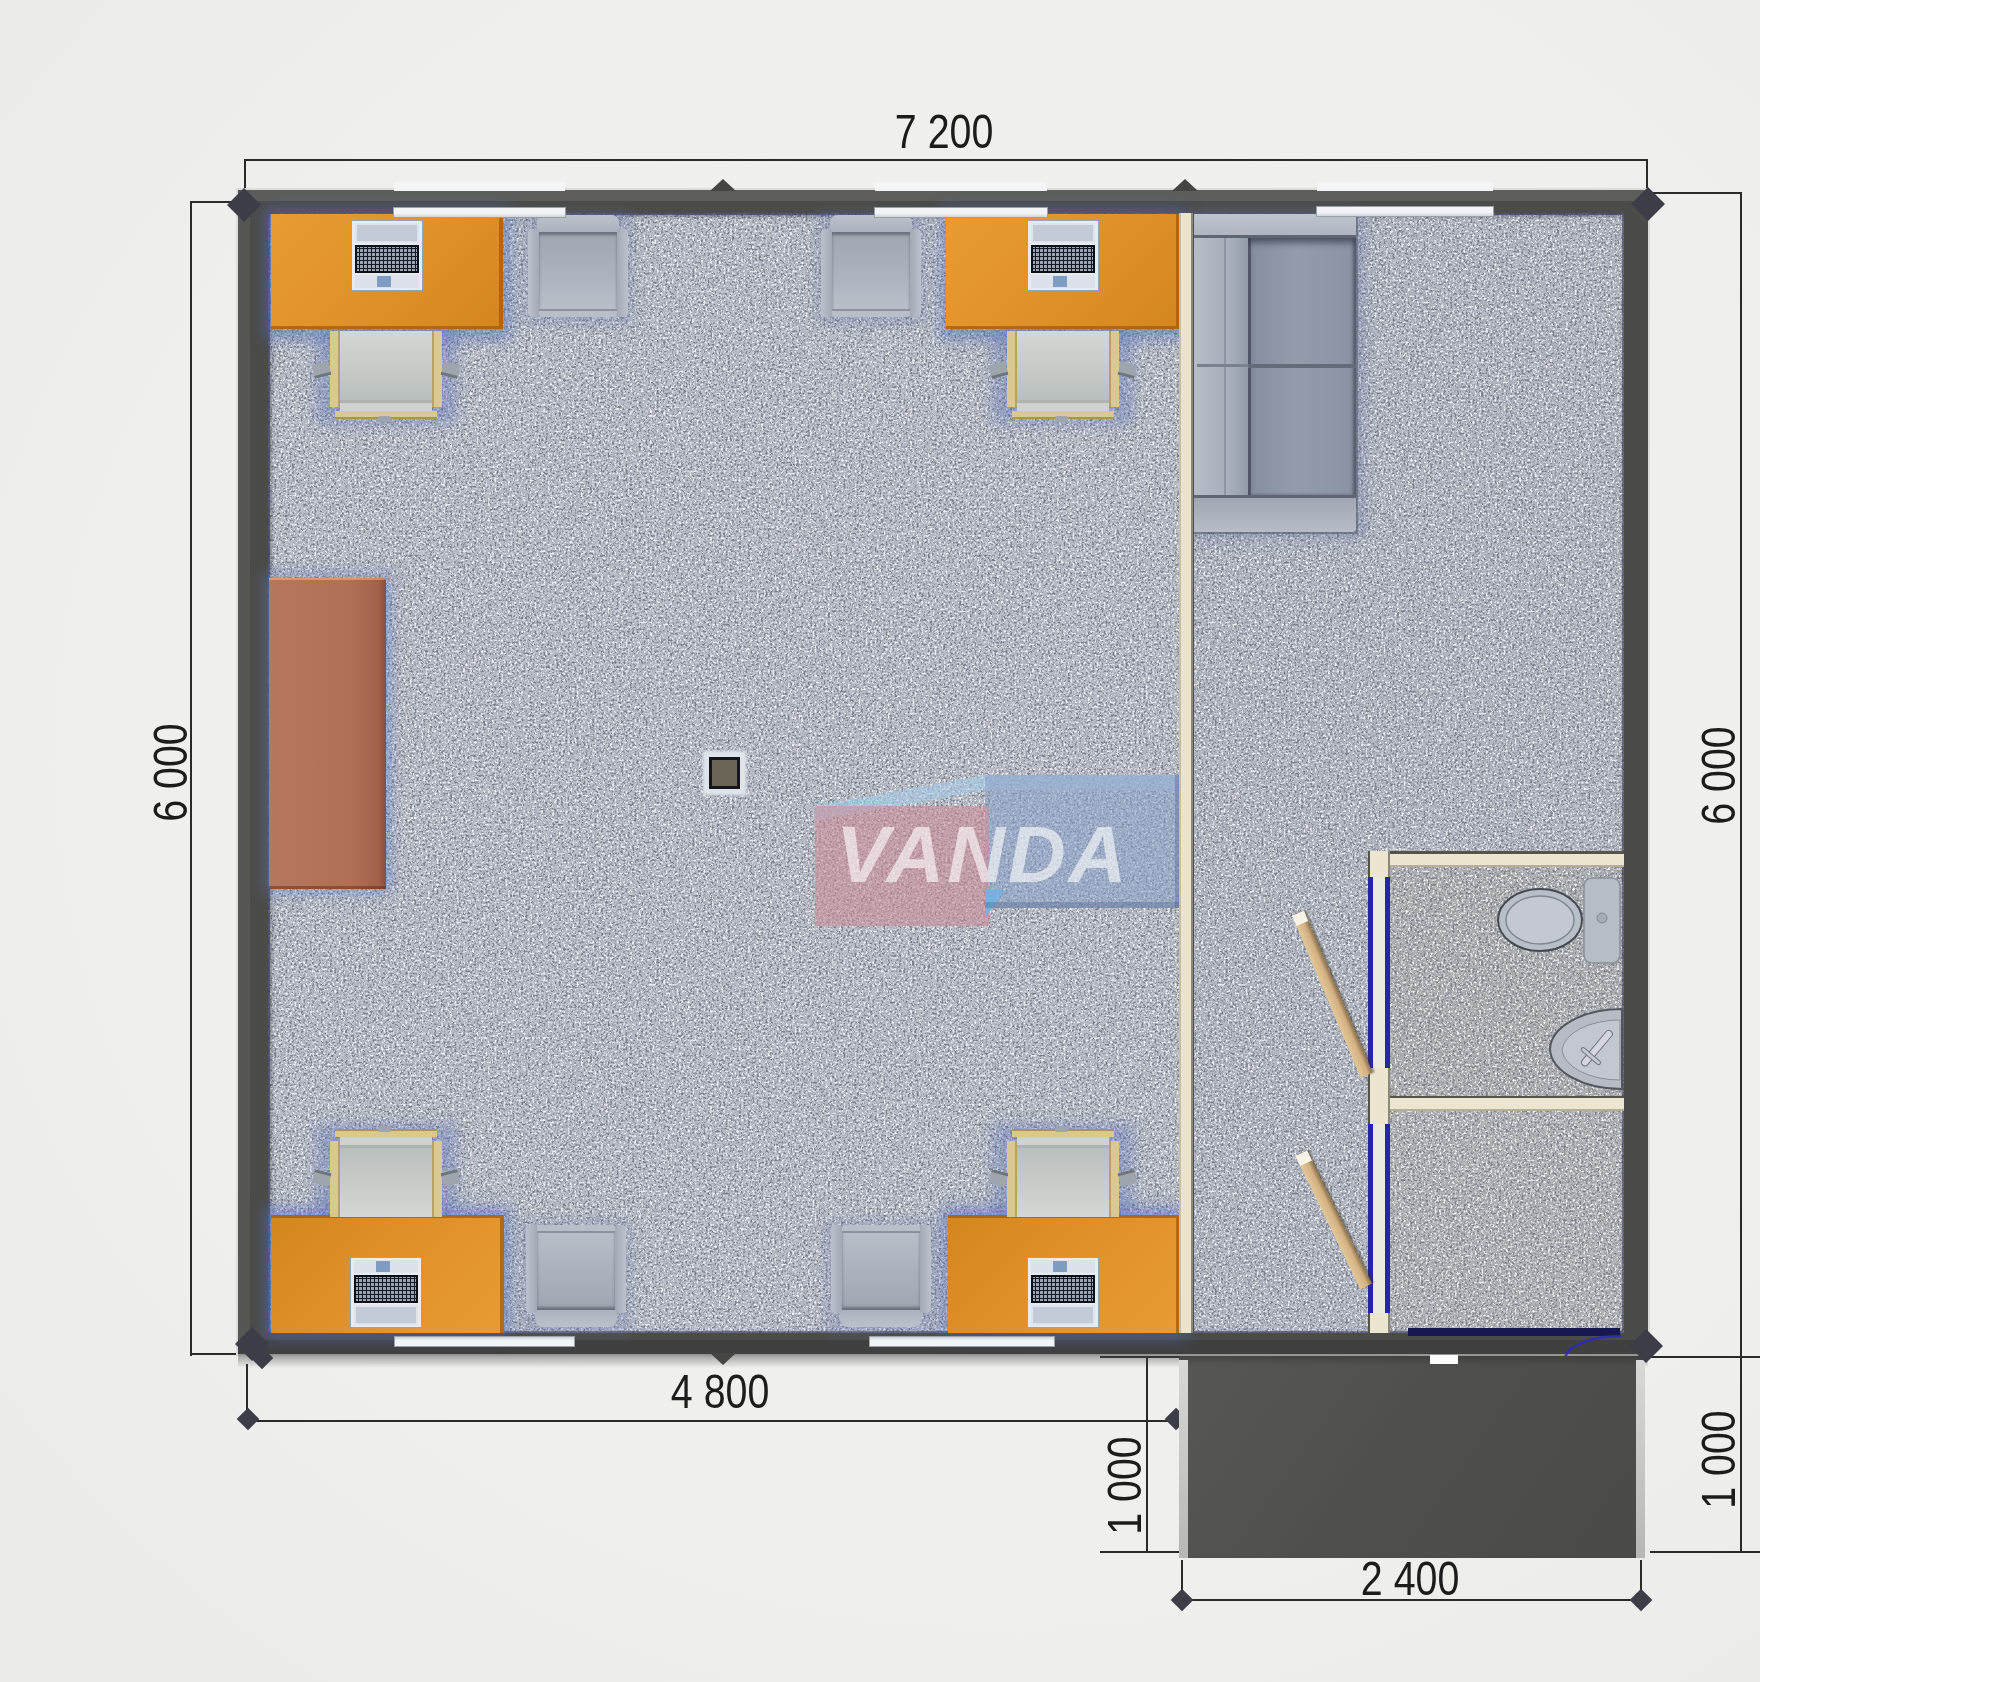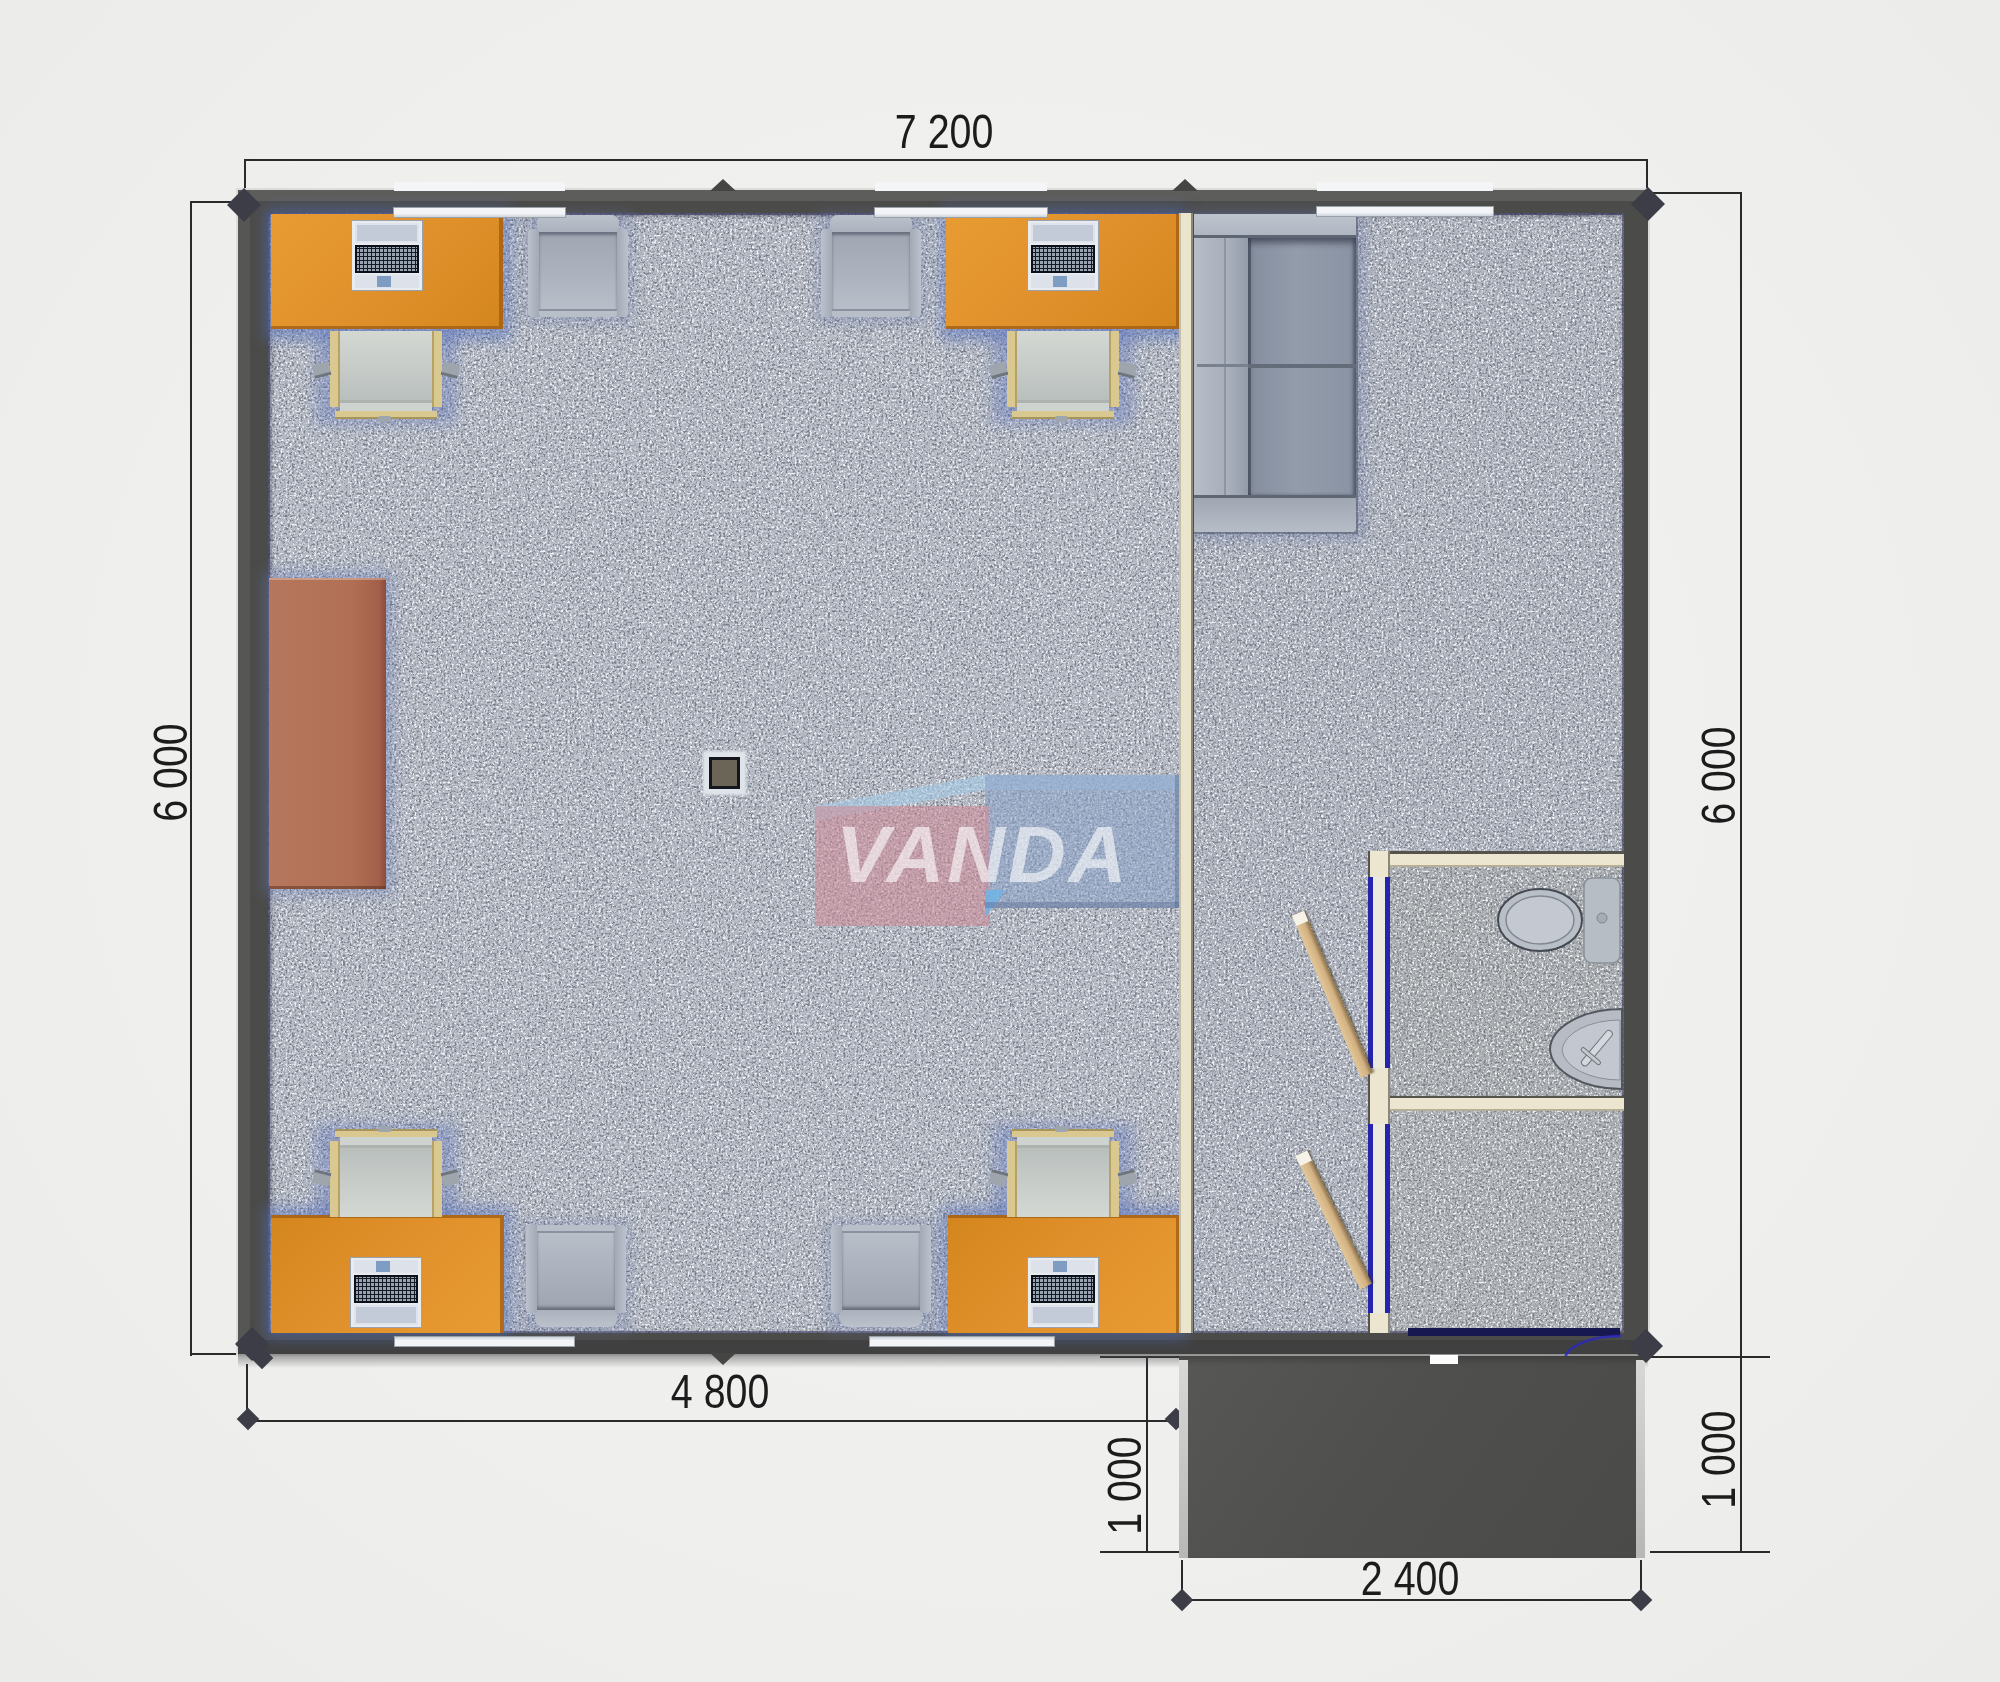--- a/index.html
+++ b/index.html
@@ -1,16 +1,16 @@
 <!DOCTYPE html>
 <html><head>
 <meta charset="utf-8">
 <style>
   html,body{margin:0;padding:0;}
-  #page{position:relative;width:2000px;height:1682px;background:#f97316;overflow:hidden;
+  #page{position:relative;width:1760px;height:1682px;background:#f97316;overflow:hidden;
         font-family:"Liberation Sans", sans-serif;}
   .abs{position:absolute;}
   .dim{color:#1c1c1c;font-size:48px;white-space:nowrap;transform:scaleX(0.82);}
   .dline{background:#2a2a2a;}
   .dia{width:24px;height:24px;background:#3d3d47;transform:rotate(45deg);}
 </style>
 </head>
 <body>
 <div id="page">
 

